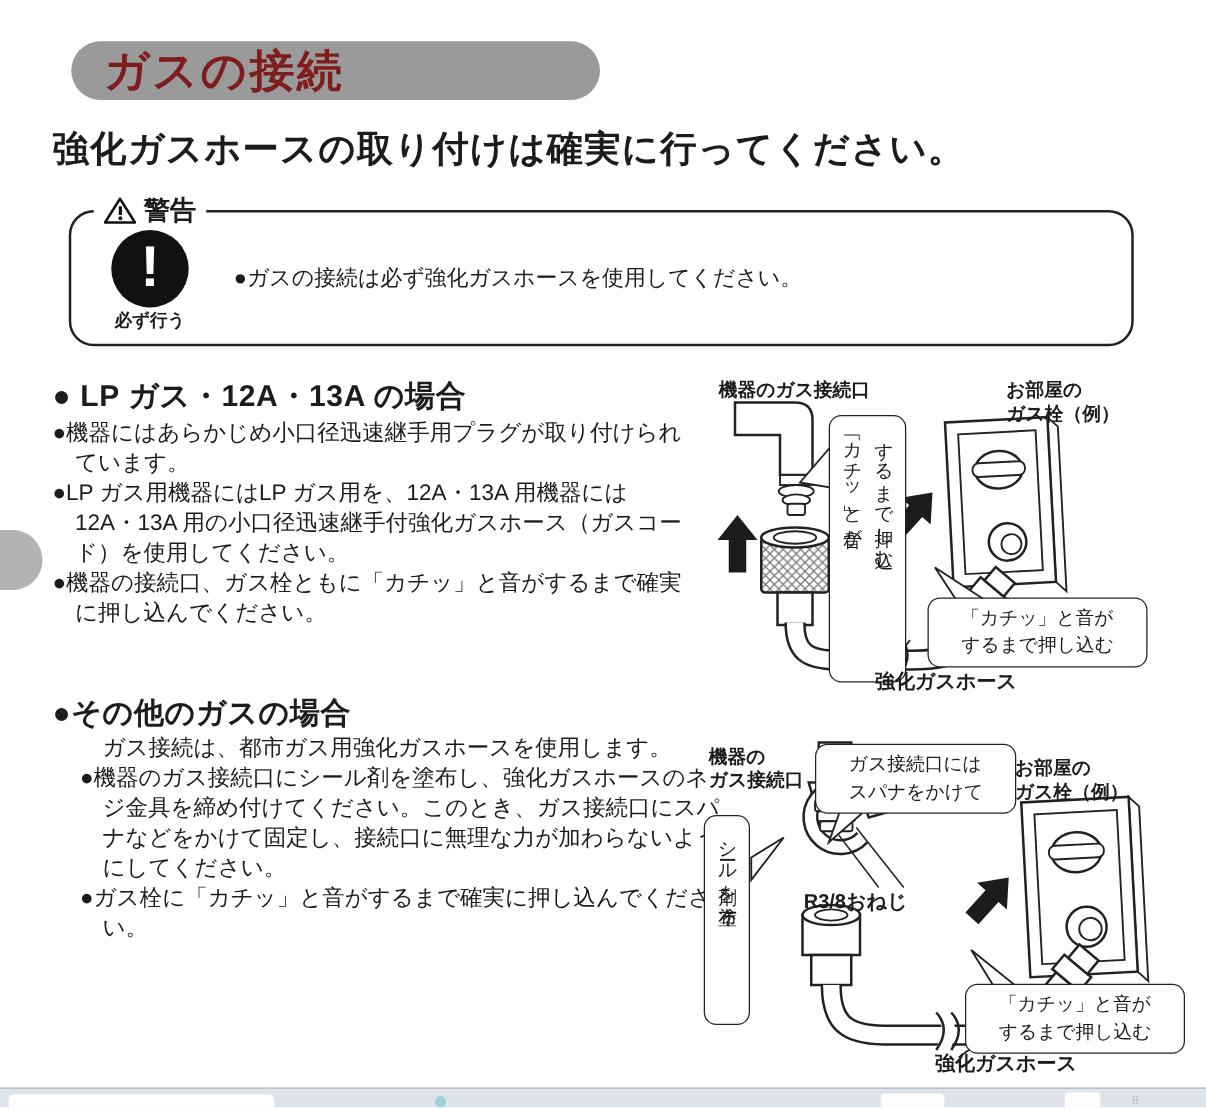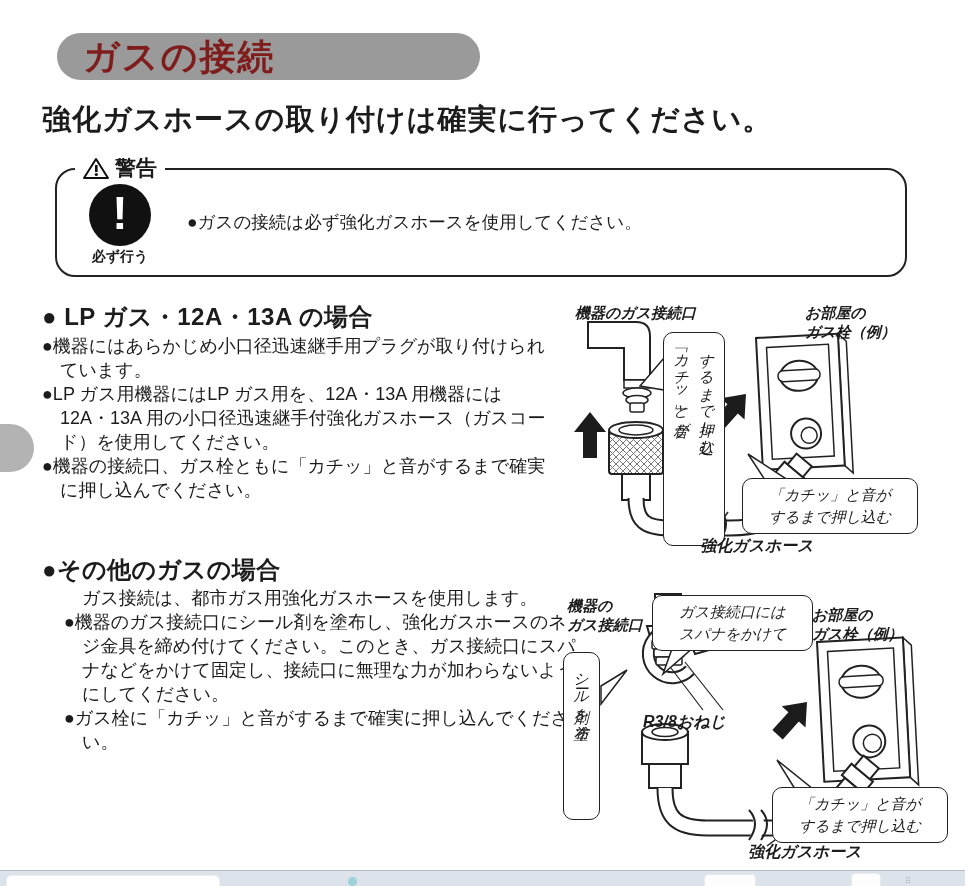--- a/index.html
+++ b/index.html
@@ -19,21 +19,21 @@
             background:#111;color:#fff;font-size:46px;font-weight:bold;text-align:center;line-height:58px;}
   .mandlabel{position:absolute;left:22px;top:78px;width:82px;text-align:center;font-size:14px;font-weight:bold;}
   .warntext{position:absolute;left:130px;top:40px;font-size:17.5px;}
   
   .sec-h{position:absolute;left:42px;font-size:24px;font-weight:bold;letter-spacing:.5px;}
   .body{position:absolute;left:42px;width:540px;font-size:18px;line-height:24px;}
   .body p{margin:0;white-space:pre-line;}
   .body p.bul{padding-left:18px;text-indent:-18px;}
   .b{font-weight:bold;}
   
-  .diag{position:absolute;font-style:italic;}
+  .diag{position:absolute;}
   .dlabel{position:absolute;font-size:15px;font-weight:bold;white-space:pre-line;line-height:19px;}
   .bubble{position:absolute;border:1.5px solid #222;border-radius:10px;background:#fff;
           font-size:15px;line-height:22px;padding:5px 26px;white-space:pre-line;}
   .vbub{writing-mode:vertical-lr;line-height:25px;padding:10px 5px;}
   .art{position:absolute;left:0;top:0;}
   
   .side-tab{position:absolute;left:0;top:424px;width:34px;height:48px;background:#b3b3b3;
             border-radius:0 24px 24px 0;}
   
   .toolbar{position:absolute;left:0;top:870px;width:965px;height:16px;background:#dce3ea;

